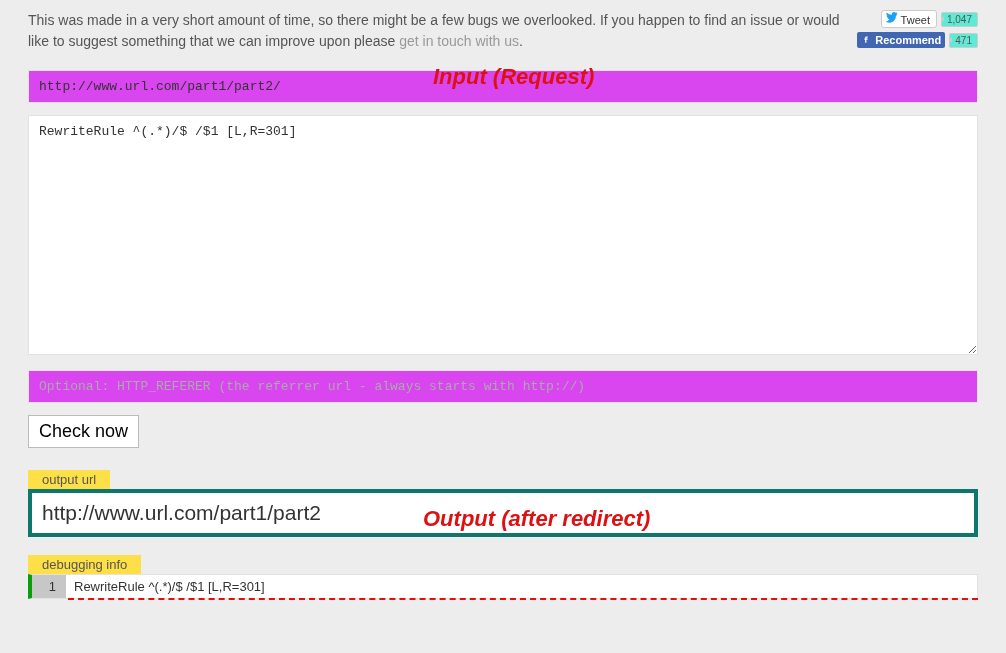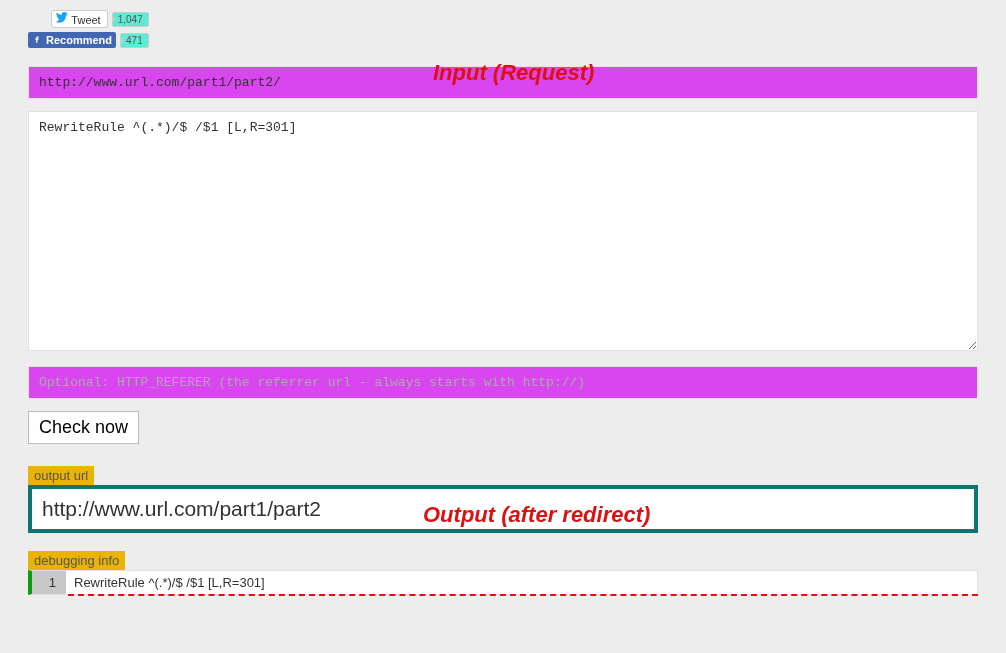--- a/index.html
+++ b/index.html
@@ -56,21 +56,21 @@
     .rules-textarea {
       width: 100%; height: 240px; background: #fff; border: 1px solid #e2e2e2;
       font-family: "Courier New", monospace; font-size: 13px;
       padding: 8px 10px; color: #333; margin-bottom: 12px; resize: vertical;
     }
     .check-btn {
       background: #fff; border: 1px solid #bbb; padding: 5px 10px;
       font-size: 18px; cursor: pointer; margin-bottom: 22px;
     }
     .section-label {
-      background: #eab308; display: inline-block; padding: 2px 6px;
+      background: #fde047; display: inline-block; padding: 2px 14px;
       font-size: 13px; color: #555; margin-bottom: 0;
     }
     .output-url {
       width: 100%; background: #fff; border: 4px solid #0f766e;
       font-family: Arial, sans-serif; font-size: 21px;
       padding: 8px 10px; color: #333; margin-bottom: 18px;
     }
     .debug-wrap { display: block; }
     .debug-row {
       display: flex; background: #fff; border: 1px solid #e2e2e2;
@@ -92,20 +92,23 @@
     .annot {
       position: absolute; color: #d11; font-weight: bold; font-style: italic;
       font-size: 22px; font-family: "Trebuchet MS", Arial, sans-serif;
       pointer-events: none;
     }
   </style>
 </head>
 <body>
 
 <div class="top-row">
+  <p class="intro">
+    <span>This was made in a very short amount of time, so there might be a few bugs we overlooked. If you happen to find an issue or would like to suggest something that we can improve upon please </span><a href="#">get in touch with us</a><span>.</span>
+  </p>
   <div class="social-stack">
     <div class="social-btn">
       <button class="tw-btn">
         <span><svg viewBox="0 0 24 24">
               <path d="M23 3a10.9 10.9 0 01-3.14 1.53A4.48 4.48 0 0022.4.36a9 9 0 01-2.85 1.09A4.48 4.48 0 0016.1 0c-2.5 0-4.5 2-4.5 4.5 0 .35.04.7.11 1.03A12.8 12.8 0 011.56.83 4.5 4.5 0 003 6.84a4.45 4.45 0 01-2-.56v.06c0 2.18 1.55 4 3.6 4.42a4.5 4.5 0 01-2 .08 4.5 4.5 0 004.2 3.13A9 9 0 010 19.54a12.74 12.74 0 006.92 2.03c8.3 0 12.84-6.88 12.84-12.84 0-.2 0-.39-.01-.58A9.2 9.2 0 0023 3z"></path>
             </svg></span>
         <span>Tweet</span>
       </button>
       <span class="count-bubble">1,047</span>
     </div>

